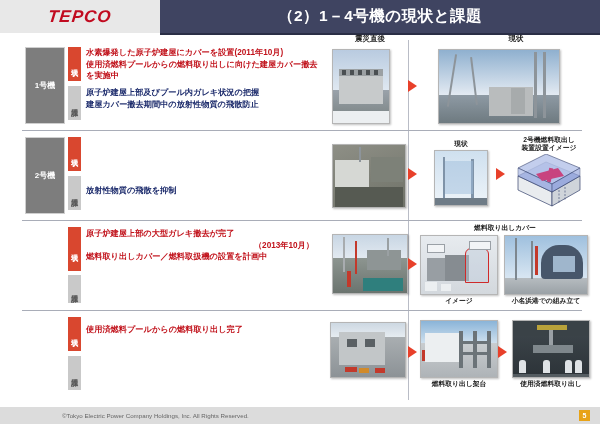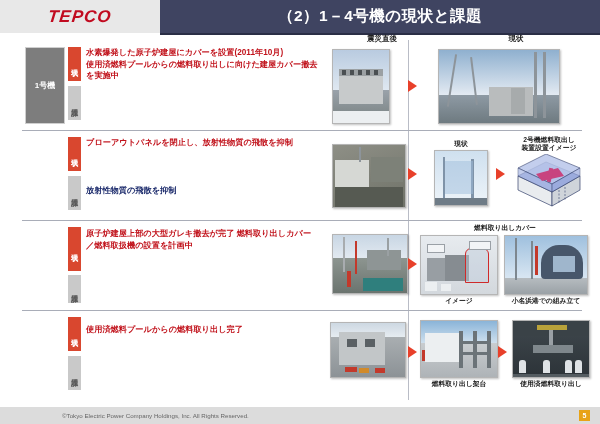--- a/index.html
+++ b/index.html
@@ -36,21 +36,21 @@
     position:absolute;left:160px;top:33px;width:440px;height:2px;background:#2a2e45;
   }
   
   .colheads{
     position:absolute;left:320px;top:34px;width:280px;height:13px;
   }
   .colhead{
     position:absolute;font-size:7.5px;font-weight:bold;color:#222;
     text-align:center;top:0;
   }
-  .ch-before{left:12px;width:100px;}
+  .ch-before{left:0;width:100px;}
   .ch-now{left:112px;width:168px;}
   
   .vdiv{
     position:absolute;left:408px;top:40px;width:1px;height:360px;
     background:#b9bcc6;
   }
   
   .rows{position:absolute;left:0;top:40px;width:600px;}
   .row{position:relative;height:90px;}
   .row-sep{
@@ -154,20 +154,24 @@
     <div class="tagbox tag-now">
       <span>現状</span>
     </div>
     <div class="tagbox tag-issue">
       <span>課題</span>
     </div>
     <div class="txt txt-now">
       <span style="white-space:pre-line">水素爆発した原子炉建屋にカバーを設置(2011年10月)
 使用済燃料プールからの燃料取り出しに向けた建屋カバー撤去を実施中</span>
     </div>
+    <div class="txt txt-issue">
+      <span style="white-space:pre-line">原子炉建屋上部及びプール内ガレキ状況の把握
+建屋カバー撤去期間中の放射性物質の飛散防止</span>
+    </div>
 
     <div class="imgwrap" style="left:332px;top:9px;">
       <div class="photo" style="width:56px;height:73px;">
         <div class="sky"></div>
           <div class="ground"></div>
         <div class="bld" style="left:6px;top:28%;width:44px;height:46%;"></div>
         <div class="bld2" style="left:6px;top:26%;width:44px;height:9%;"></div>
         <div class="dark" style="left:9px;top:28%;width:4px;height:6%;"></div>
         <div class="dark" style="left:17px;top:28%;width:4px;height:6%;"></div>
         <div class="dark" style="left:25px;top:28%;width:4px;height:6%;"></div>
@@ -188,28 +192,28 @@
         <div class="crane" style="left:95px;top:3%;width:3px;height:90%;"></div>
         <div class="crane" style="left:104px;top:3%;width:3px;height:90%;"></div>
         <div class="bld" style="left:50px;top:50%;width:44px;height:40%;background:#b9bcbd;"></div>
         <div class="bld2" style="left:72px;top:52%;width:14px;height:36%;background:#a7abac;"></div>
       </div>
     </div>
   </div>
 
   <div class="row">
     <div class="row-sep"></div>
+    <div class="unitbox">
+      <span>2号機</span>
+    </div>
     <div class="tagbox tag-now">
       <span>現状</span>
     </div>
     <div class="tagbox tag-issue">
       <span>課題</span>
-    </div>
-    <div class="txt txt-now">
-      <span style="white-space:pre-line">ブローアウトパネルを閉止し、放射性物質の飛散を抑制</span>
     </div>
     <div class="txt txt-issue" style="top:55px;">
       <span style="white-space:pre-line">放射性物質の飛散を抑制</span>
     </div>
 
     <div class="imgwrap" style="left:332px;top:14px;">
       <div class="photo" style="width:72px;height:62px;">
         <div style="position:absolute;inset:0;background:linear-gradient(160deg,#8e8f86,#6f7268);"></div>
         <div class="bld" style="left:2px;top:24%;width:34px;height:44%;background:#d6d8d4;"></div>
         <div class="dark" style="left:2px;top:68%;width:68px;height:32%;background:#565a52;"></div>
@@ -254,20 +258,21 @@
   <div class="row">
     <div class="row-sep"></div>
     <div class="tagbox tag-now" style="top:7px;height:44px;">
       <span>現状</span>
     </div>
     <div class="tagbox tag-issue" style="top:55px;height:28px;">
       <span>課題</span>
     </div>
     <div class="txt txt-now" style="top:8px;">
       <span>原子炉建屋上部の大型ガレキ撤去が完了</span>
+      <span class="indent-right">（2013年10月）</span>
       <span>燃料取り出しカバー／燃料取扱機の設置を計画中</span>
     </div>
 
     <div class="imgwrap" style="left:332px;top:14px;">
       <div class="photo" style="width:74px;height:58px;">
         <div class="sky" style="height:40%;background:linear-gradient(#c8d6e4,#e2e9f0);"></div>
         <div class="ground" style="height:60%;background:linear-gradient(#8d9590,#6b746f);"></div>
         <div class="teal" style="left:30px;bottom:2px;width:40px;height:22%;"></div>
         <div class="crane" style="left:10px;top:4%;width:2px;height:60%;background:#a8acaf;"></div>
         <div class="red" style="left:22px;top:10%;width:2px;height:58%;"></div>

